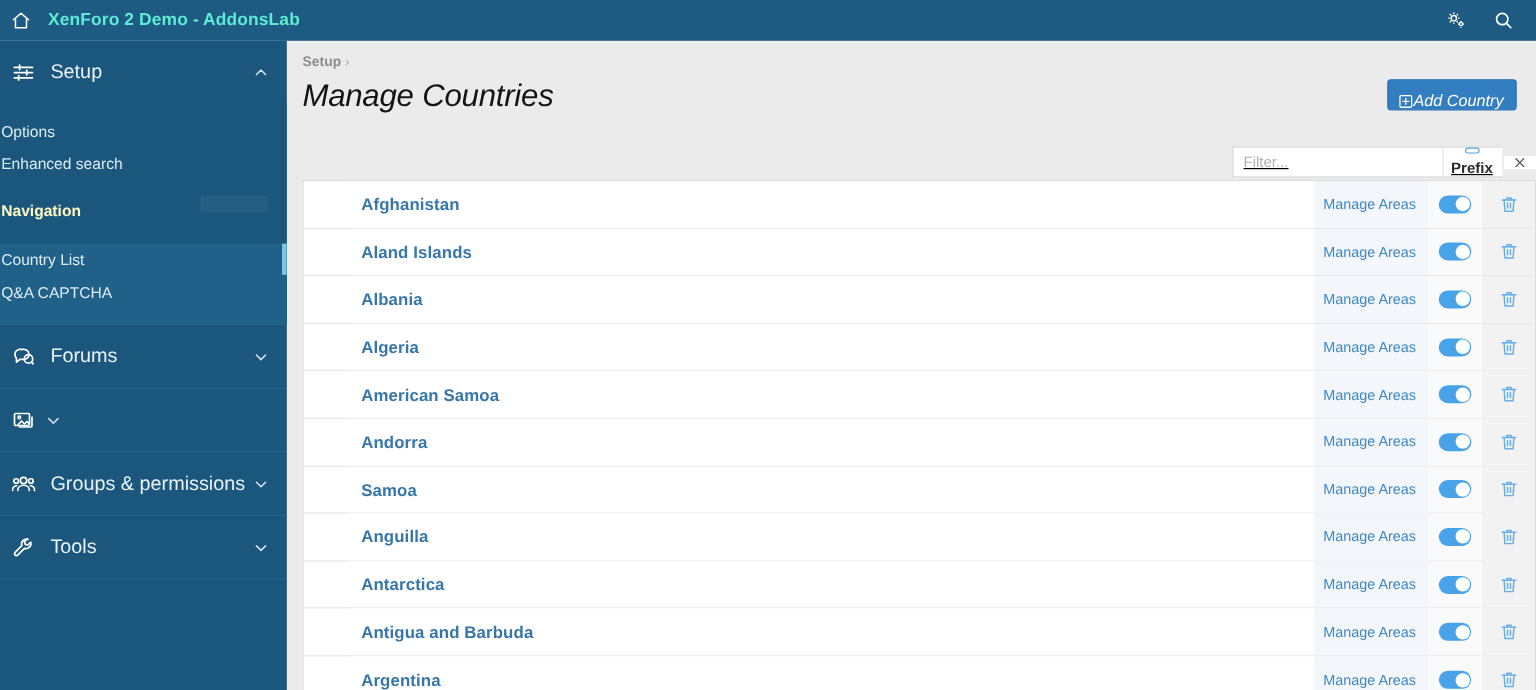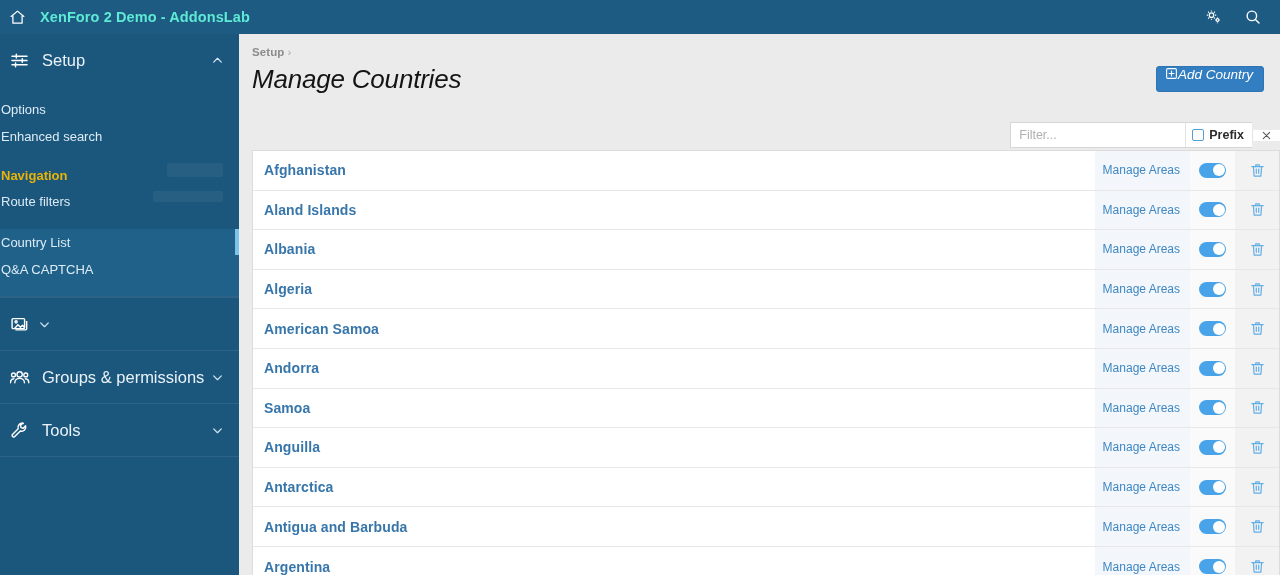--- a/index.html
+++ b/index.html
@@ -75,21 +75,21 @@
     padding-top: 4px;
   }
   .nav-sub-item {
     height: 26px;
     display: flex; align-items: center;
     padding-left: 1px;
     font-size: 13px;
     color: #dcebf5;
     position: relative;
   }
-  .nav-sub-item.bold { font-weight: bold; color: #eab308; }
+  .nav-sub-item.bold { font-weight: bold; color: #fef9c3; }
   .nav-sub-block-alt { background: #1f6189; }
   .nav-sub-item.active::after {
     content: ""; position: absolute; right: 0; top: 0;
     width: 4px; height: 26px; background: #7ec3ea;
   }
   .nav-ghost {
     position: absolute; right: 16px;
     background: rgba(255,255,255,.055);
     border-radius: 2px;
   }
@@ -120,53 +120,54 @@
   }
   .add-btn {
     margin-top: 4px;
     background: #337dc1;
     color: #ffffff;
     border: 1px solid #2f74b4;
     border-radius: 3px;
     height: 26px;
     padding: 0 10px 0 8px;
     font-size: 13.5px;
-    display: flex; align-items: flex-start; gap: 0;
+    display: flex; align-items: flex-end; gap: 0;
     white-space: nowrap;
   }
 
   
   .filter-bar {
     height: 30px;
     display: flex; justify-content: flex-end; align-items: center;
     padding-right: 0px;
   }
   .filter-wrap {
     display: flex; align-items: stretch;
     background: #ffffff;
     border: 1px solid #d6d6d6;
     border-right: none;
     height: 26px;
     margin-right: 0;
+    text-decoration: underline;
   }
   .filter-input {
     border: none; outline: none;
     width: 174px;
     padding: 0 8px;
     font-size: 12.5px;
     color: #333;
     font-family: "Liberation Sans", sans-serif;
     background: transparent;
   }
   .filter-input::placeholder { color: #b0b0b0; }
   .filter-prefix {
     display: flex; align-items: center; gap: 5px;
     padding: 0 8px 0 6px;
     border-left: 1px solid #e4e4e4;
-    font-size: 12.5px; color: #2c2c2c; font-weight: 600;
+    font-size: 12.5px; color: #2c2c2c; font-weight: 600; flex-direction: column;
   }
   .cbox {
     width: 12px; height: 12px;
     border: 1.5px solid #4f9fd8;
     border-radius: 2px;
     background: #fff;
     display: inline-block;
   }
   .filter-x {
     width: 28px;
@@ -181,20 +182,21 @@
     margin: 0 0 0 13px;
     width: 1028px;
     background: #ffffff;
     border: 1px solid #dcdcdc;
     border-bottom: none;
   }
   .row {
     display: flex; align-items: stretch;
     height: 39.6px;
     border-bottom: 1px solid #e7e7e7;
+    padding-left: 37px;
   }
   .row:last-child { border-bottom: none; }
   .cell-name {
     flex: 1;
     display: flex; align-items: center;
     padding-left: 11px;
     background: #ffffff;
   }
   .cell-name a {
     color: #3776ab; font-size: 14px; font-weight: bold;
@@ -288,40 +290,51 @@
     <div style="height:1px"></div>
     <div class="nav-sub-item">
       <span>Enhanced search</span>
     </div>
     <div style="height:13px"></div>
     <div class="nav-sub-item bold">
       <span>Navigation</span>
       <span class="nav-ghost" style="width:56px;height:14px;top:1px;right:16px"></span>
     </div>
     <div style="height:-1px"></div>
-    <div class="nav-sub-item">
-      <span>Route filters</span>
-      <span class="nav-ghost" style="width:70px;height:11px;top:3px;right:16px"></span>
-    </div>
     <div style="height:15px"></div>
 
     <div class="nav-sub-block-alt">
       <div class="nav-sub-item active">
         <span>Country List</span>
       </div>
       <div style="height:1px"></div>
       <div class="nav-sub-item">
         <span>Q&amp;A CAPTCHA</span>
       </div>
       <div style="height:14px"></div>
     </div>
   </div>
 
   <div class="nav-divider"></div>
 
+  <div class="nav-section-head">
+    <span class="nsh-icon">
+      <svg width="20" height="20" viewBox="0 0 24 24" fill="none" stroke="currentColor" stroke-width="1.7" stroke-linejoin="round">
+        <path d="M3 9.5a5 5 0 015-4.5h4a5 5 0 010 10H8l-3.5 2.8V14A5 5 0 013 10.5z"></path>
+        <circle cx="16.5" cy="14.5" r="4.2"></circle>
+        <path d="M19.5 17.5L21.5 20"></path>
+      </svg>
+    </span>
+    <span class="nsh-label">Forums</span>
+    <span class="nsh-chev">
+      <svg width="13" height="13" viewBox="0 0 24 24" fill="none" stroke="currentColor" stroke-width="2.4" stroke-linecap="round" stroke-linejoin="round">
+          <path d="M5 9l7 7 7-7"></path>
+        </svg>
+    </span>
+  </div>
   <div class="nav-divider"></div>
 
   <div class="nav-section-head">
     <span class="nsh-icon">
       <svg width="20" height="20" viewBox="0 0 24 24" fill="none" stroke="currentColor" stroke-width="1.7" stroke-linejoin="round">
         <rect x="2.5" y="5.5" width="15" height="12" rx="1.2"></rect>
         <path d="M5.5 17.5l4-4.5 3 3 2.5-2.5 2.5 2.8"></path>
         <circle cx="7.3" cy="9.4" r="1.3"></circle>
         <path d="M20 8.5v9.2a1.3 1.3 0 01-1.3 1.3H6.5"></path>
       </svg>

